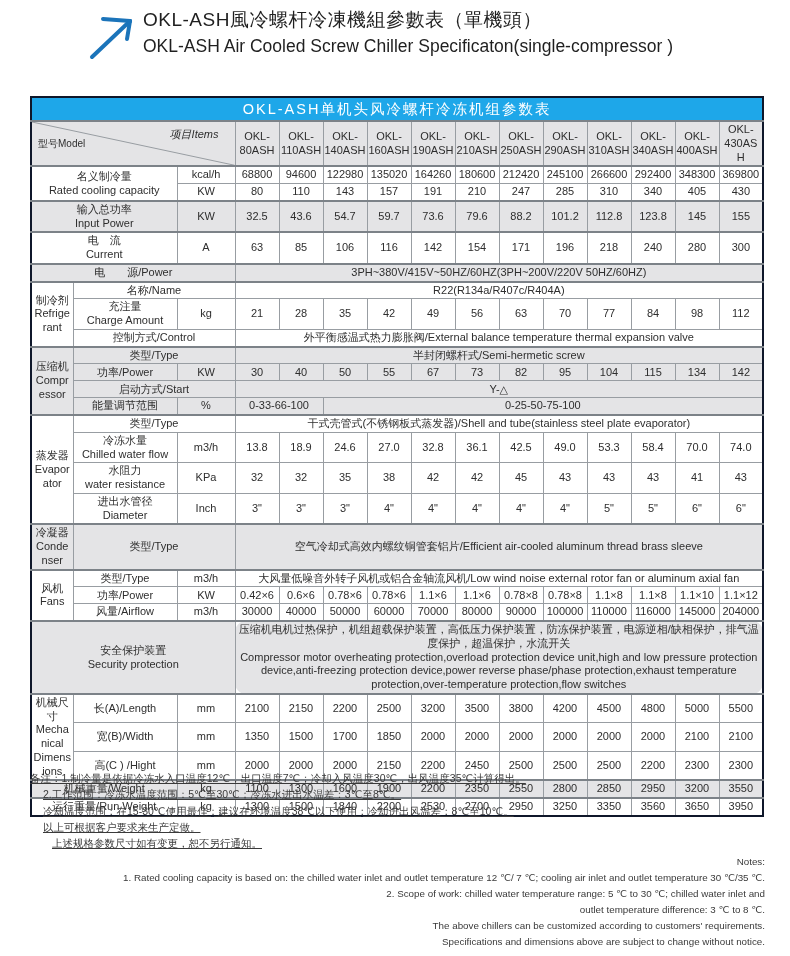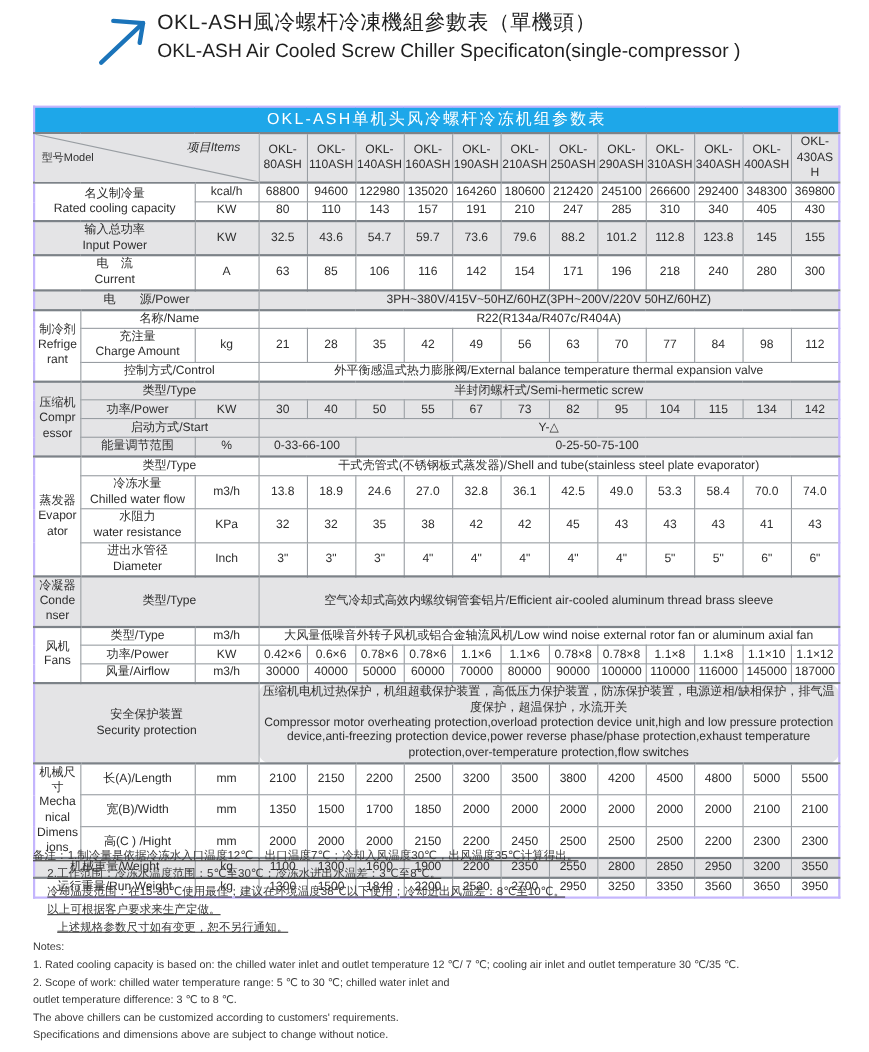--- a/index.html
+++ b/index.html
@@ -8,21 +8,21 @@
 
   .page { position:relative; width:790px; height:956px; background:#fff; }
 
   
   .logo { position:absolute; left:86px; top:11px; width:50px; height:50px; }
   .titles { position:absolute; left:143px; top:7px; }
   .title-zh { font-size:19px; color:#1f1f1f; letter-spacing:0.5px; white-space:nowrap; }
   .title-en { font-size:17.5px; color:#1f1f1f; margin-top:3px; white-space:nowrap; }
 
   
-  table.spec { position:absolute; left:30px; top:96px; width:732px; border-collapse:collapse; table-layout:fixed; border:2px solid #c4b5fd; }
+  table.spec { position:absolute; left:30px; top:96px; width:732px; border-collapse:collapse; table-layout:fixed; border:2px solid #0f172a; }
   table.spec td {
     border:1px solid #989da2; font-size:11px; text-align:center; vertical-align:middle;
     padding:1px 1px; line-height:1.25; height:17px; white-space:pre-line; word-break:break-word;
     background:#ffffff; color:#2e2e2e;
   }
   tr.shade-gray td { background:#e4e4e6; }
   tr.grp-start td { border-top:2px solid #7c8288; }
 
   tr.shade-banner td.banner { background:#1ea7e9; color:#ffffff; font-size:14.5px; letter-spacing:2px; height:20px; border:1px solid #1ea7e9; padding:2px; }
 
@@ -34,21 +34,21 @@
   td.model { height:34px; font-size:11px; line-height:1.35; }
   td.security { text-align:left; padding:4px 8px; line-height:1.5; height:auto;border-radius:11px; }
   td.group, td.label { line-height:1.3; }
 
   
   .notes { position:absolute; left:30px; top:770px; width:735px; }
   .note-zh { font-size:10.5px; color:#3a3a3a; line-height:1.55; white-space:nowrap;text-decoration:underline; }
   .ind1 { padding-left:13px; }
   .ind2 { padding-left:22px; }
   .notes-en { margin-top:3px; }
-  .note-en { font-size:9.8px; color:#3a3a3a; line-height:1.62; white-space:nowrap; }
+  .note-en { font-size:9.8px; color:#3a3a3a; line-height:1.62; white-space:nowrap;text-align:right; }
 </style>
 </head>
 <body>
 
 <div class="page">
 
   <svg class="logo" viewBox="0 0 50 50">
     <line x1="6" y1="46" x2="44" y2="10" stroke="#1b74ba" stroke-width="4" stroke-linecap="round"></line>
     <line x1="17" y1="8" x2="44" y2="10" stroke="#1b74ba" stroke-width="4" stroke-linecap="round"></line>
     <line x1="44" y1="10" x2="41" y2="28" stroke="#1b74ba" stroke-width="4" stroke-linecap="round"></line>
@@ -332,21 +332,21 @@
           <td class="val">40000</td>
           <td class="val">50000</td>
           <td class="val">60000</td>
           <td class="val">70000</td>
           <td class="val">80000</td>
           <td class="val">90000</td>
           <td class="val">100000</td>
           <td class="val">110000</td>
           <td class="val">116000</td>
           <td class="val">145000</td>
-          <td class="val">187000</td>
+          <td class="val">204000</td>
         </tr>
         <tr class="shade-gray grp-start">
           <td colspan="3" class="label">安全保护装置
 Security protection</td>
           <td colspan="12" class="security">压缩机电机过热保护，机组超载保护装置，高低压力保护装置，防冻保护装置，电源逆相/缺相保护，排气温度保护，超温保护，水流开关
 Compressor motor overheating protection,overload protection device unit,high and low pressure protection device,anti-freezing protection device,power reverse phase/phase protection,exhaust temperature protection,over-temperature protection,flow switches</td>
         </tr>
         <tr class="shade-white grp-start">
           <td rowspan="3" class="group">机械尺寸
 Mechanical

